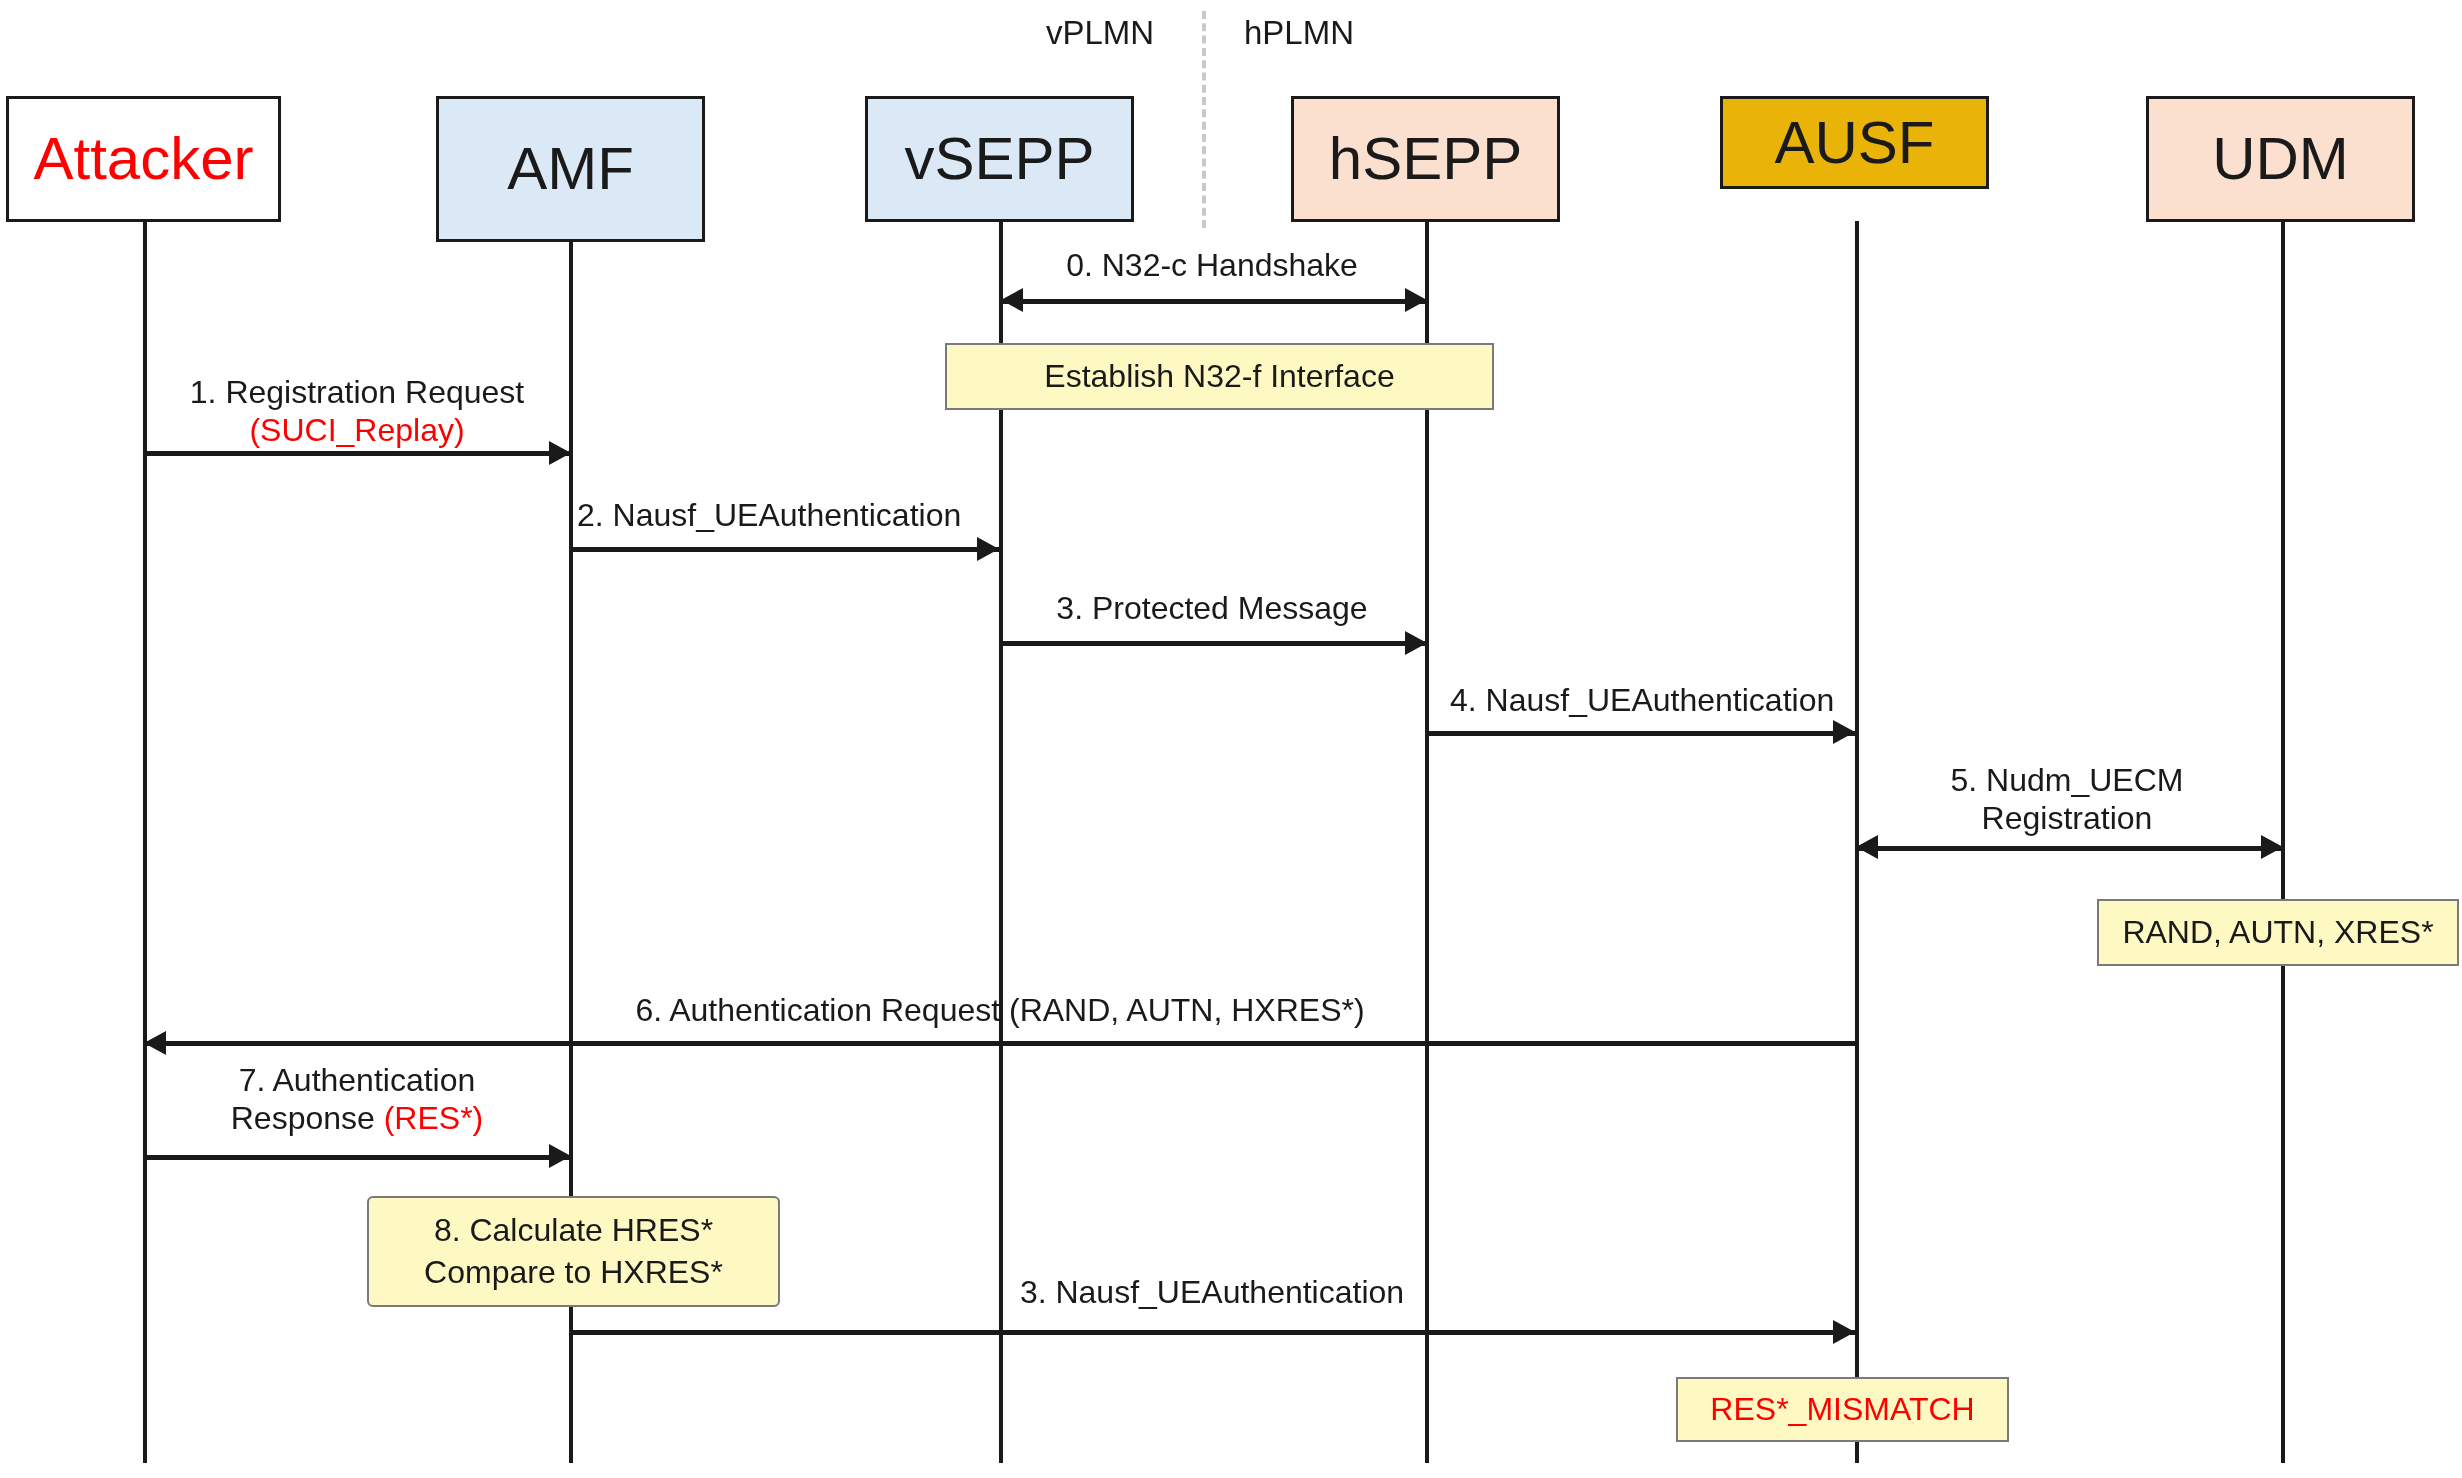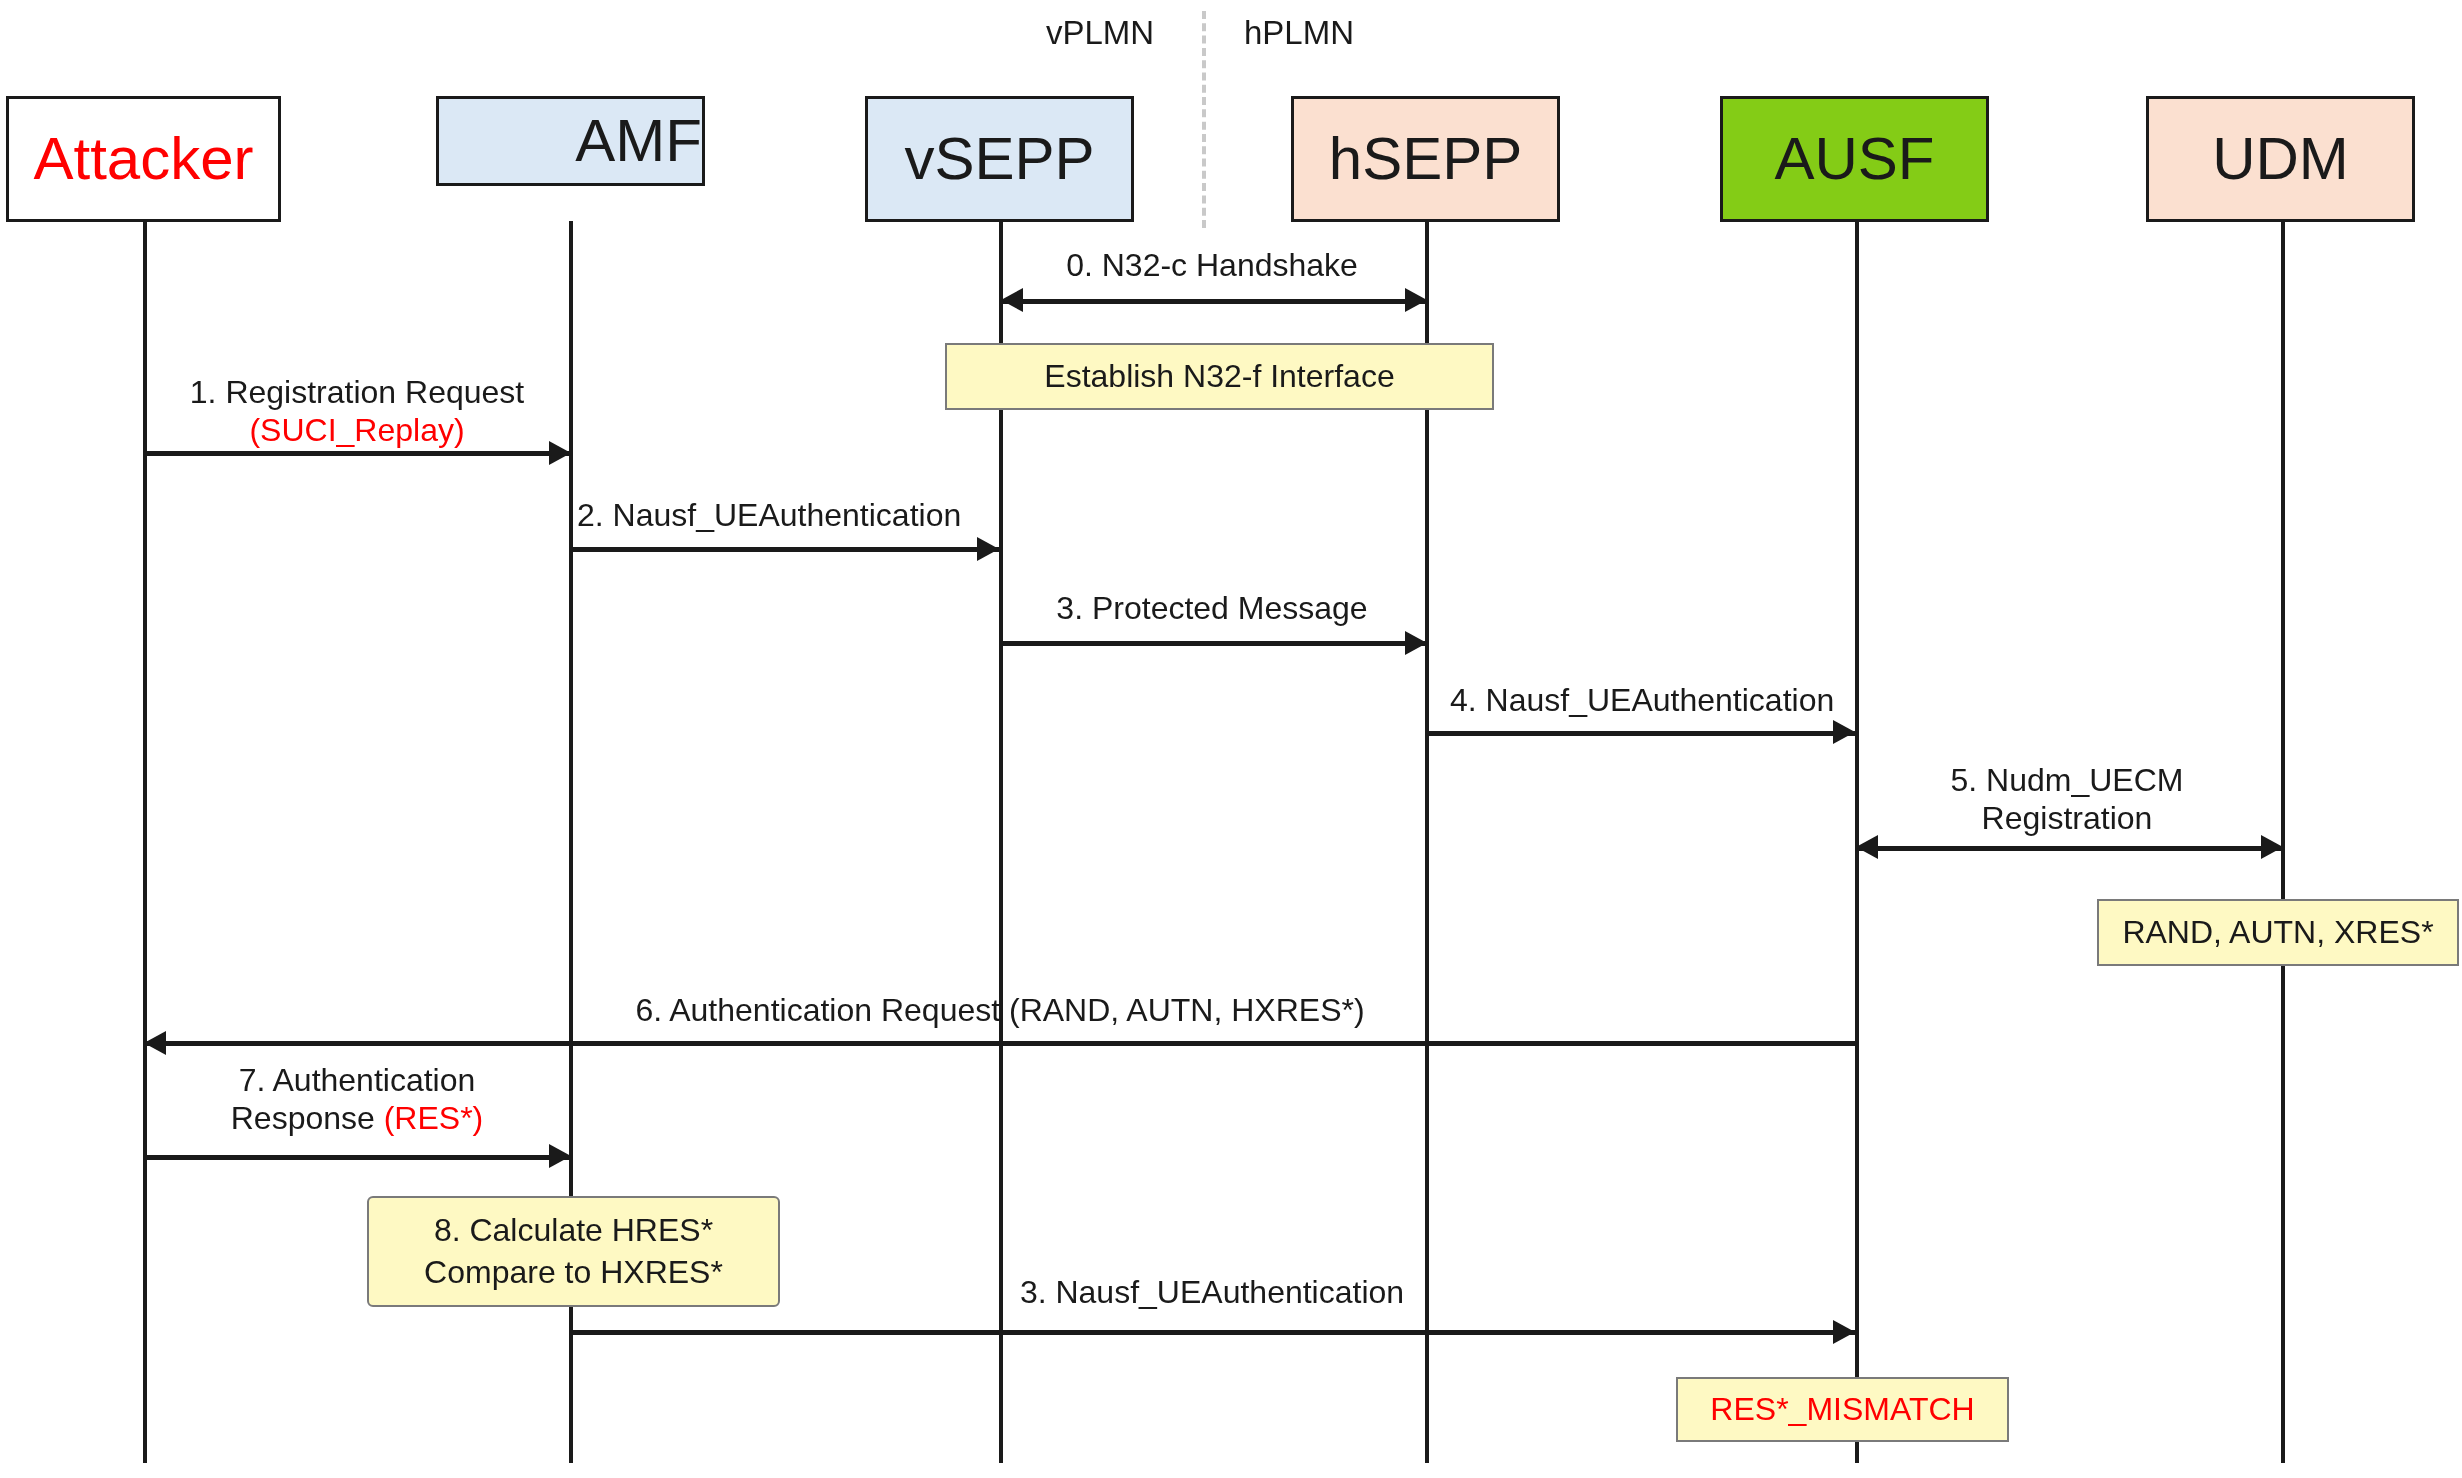--- a/index.html
+++ b/index.html
@@ -113,33 +113,33 @@
   <div class="lifeline" style="left:569px; top:221px; height:1242px;"></div>
   <div class="lifeline" style="left:999px; top:221px; height:1242px;"></div>
   <div class="lifeline" style="left:1425px; top:221px; height:1242px;"></div>
   <div class="lifeline" style="left:1855px; top:221px; height:1242px;"></div>
   <div class="lifeline" style="left:2281px; top:221px; height:1242px;"></div>
 
   <div class="participant attacker" style="left:6px; top:96px; width:275px; height:126px; background:#ffffff;">
     <span class="plabel">Attacker</span>
   </div>
 
-  <div class="participant" style="left:436px; top:96px; width:269px; height:90px; background:#dbe8f5;justify-content:flex-end;">
+  <div class="participant" style="left:436px; top:96px; width:269px; height:146px; background:#dbe8f5;">
     <span class="plabel">AMF</span>
   </div>
 
   <div class="participant" style="left:865px; top:96px; width:269px; height:126px; background:#dbe8f5;">
     <span class="plabel">vSEPP</span>
   </div>
 
   <div class="participant" style="left:1291px; top:96px; width:269px; height:126px; background:#fbe0d0;">
     <span class="plabel">hSEPP</span>
   </div>
 
-  <div class="participant" style="left:1720px; top:96px; width:269px; height:126px; background:#84cc16;">
+  <div class="participant" style="left:1720px; top:96px; width:269px; height:93px; background:#eab308;">
     <span class="plabel">AUSF</span>
   </div>
 
   <div class="participant" style="left:2146px; top:96px; width:269px; height:126px; background:#fbe0d0;">
     <span class="plabel">UDM</span>
   </div>
 
   <div class="msg-label center" style="left:1212px; top:247px;text-align:right;">0. N32-c Handshake</div>
   <div class="arrow-line" style="left:1001px; top:299px; width:427px;"></div>
   <div class="arrow-head left" style="left:1001px; top:288px;"></div>

